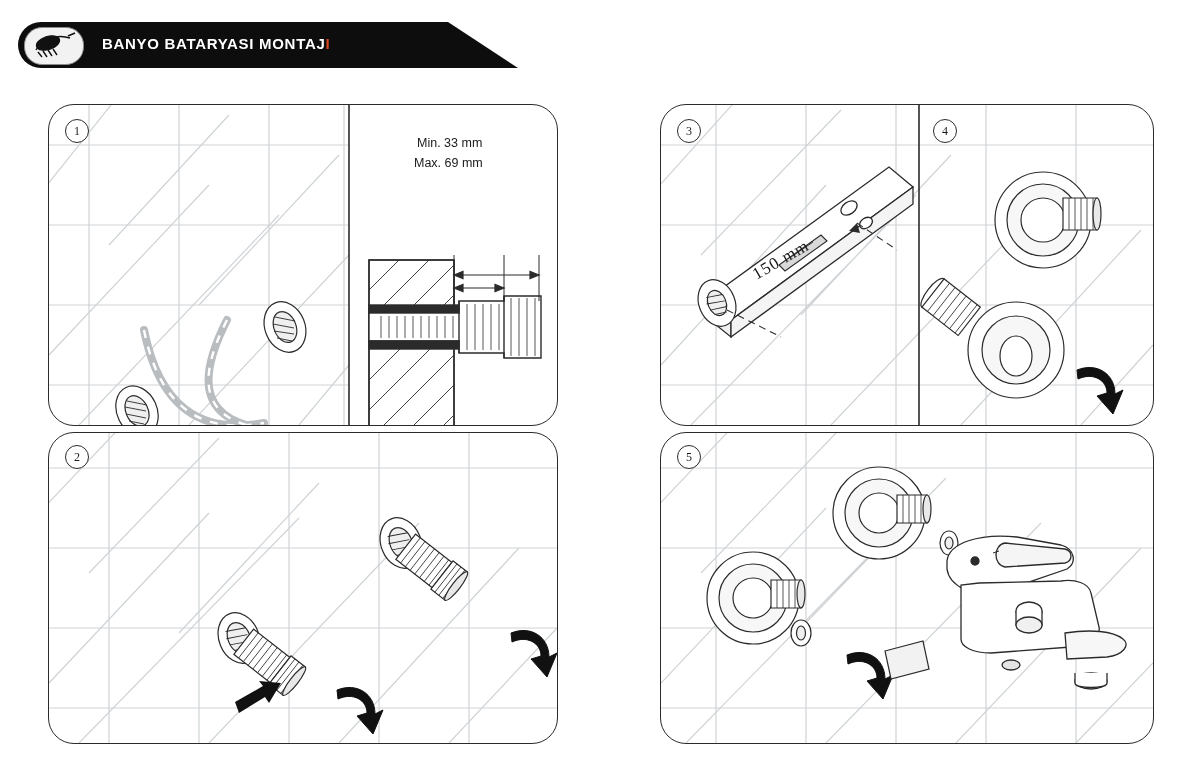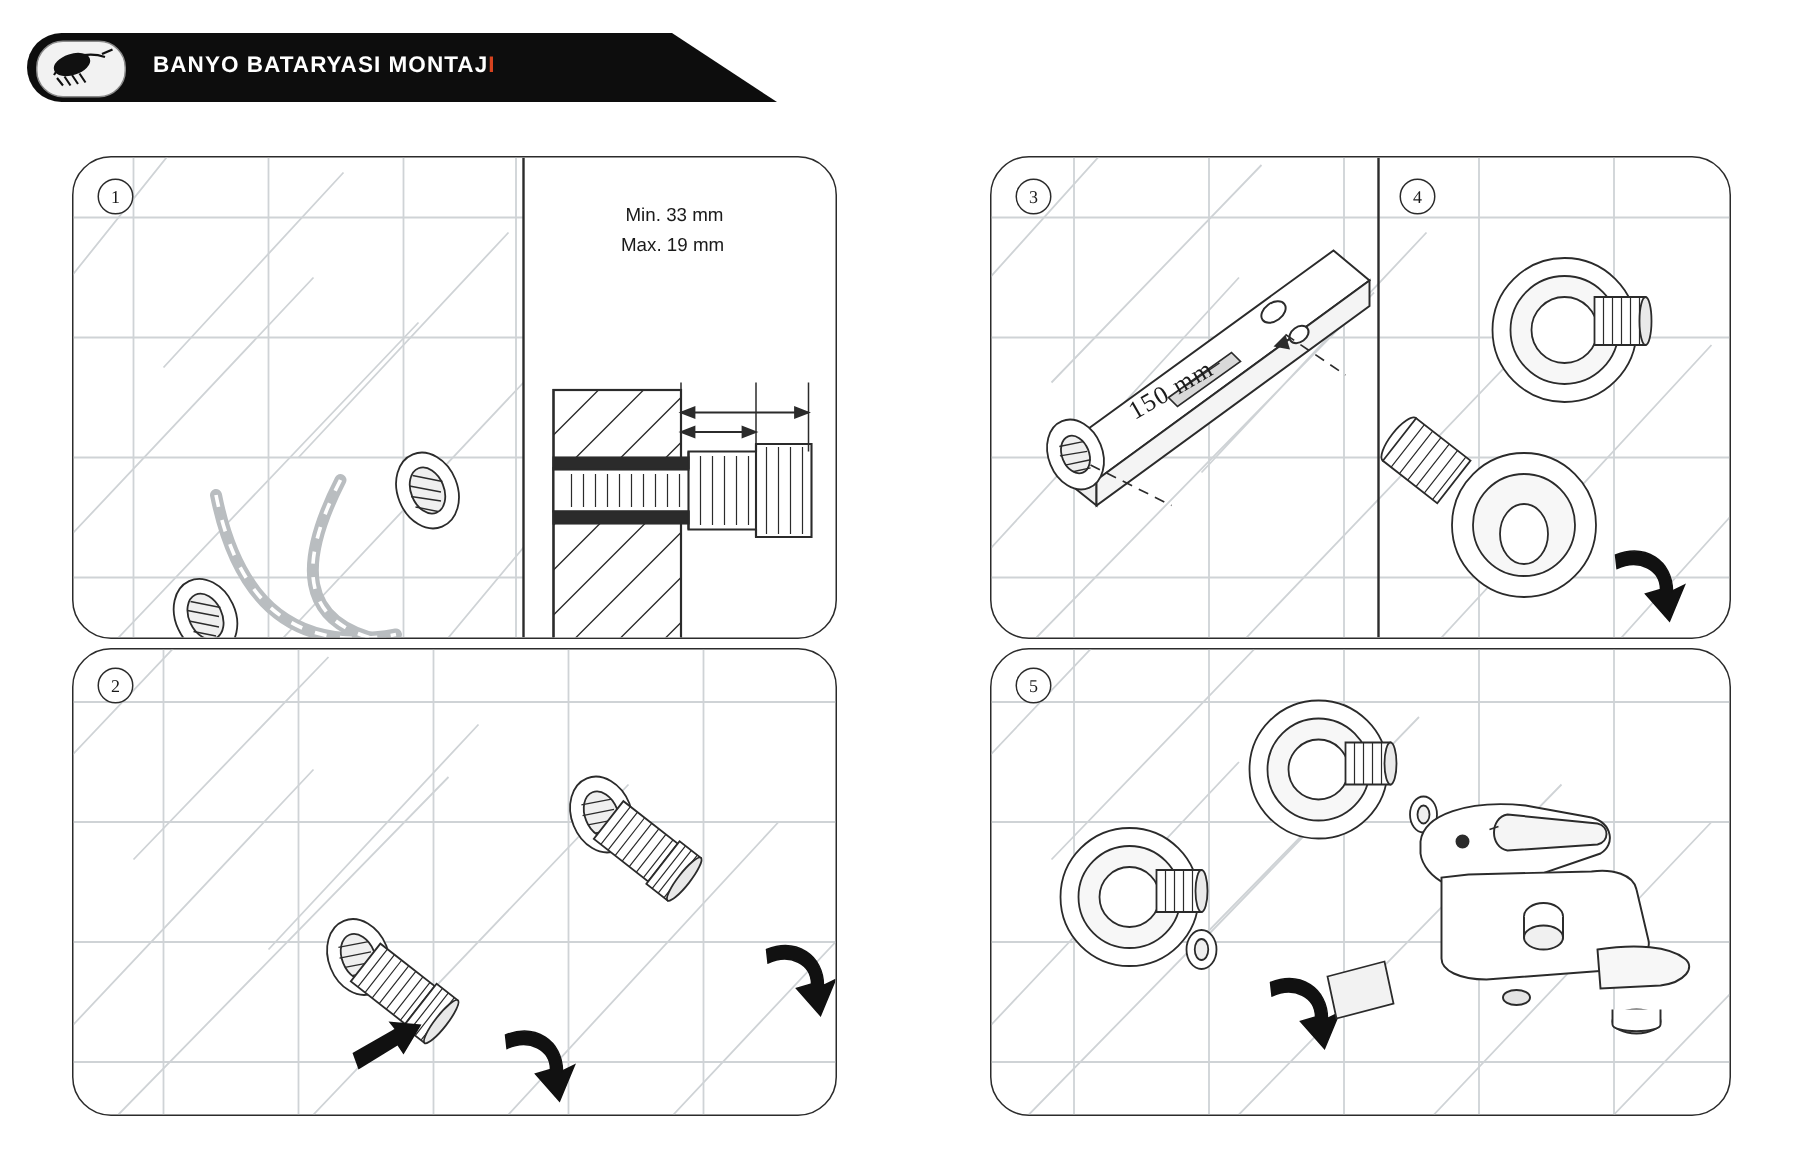--- a/index.html
+++ b/index.html
@@ -196,21 +196,21 @@
         <line x1="405" y1="183" x2="455" y2="183"></line>
         <polygon points="405,183 414,179.5 414,186.5"></polygon>
         <polygon points="455,183 446,179.5 446,186.5"></polygon>
         <line x1="490" y1="150" x2="490" y2="196" stroke-width="1"></line>
         <line x1="455" y1="150" x2="455" y2="196" stroke-width="1"></line>
         <line x1="405" y1="150" x2="405" y2="200" stroke-width="1"></line>
       </g>
     </svg>
     <div class="step-badge" style="left:16px; top:14px;">1</div>
     <div class="dim-label" style="left:368px; top:31px;">Min. 33 mm</div>
-    <div class="dim-label" style="left:365px; top:51px;">Max. 19 mm</div>
+    <div class="dim-label" style="left:365px; top:51px;">Max. 69 mm</div>
   </div>
 
   <div class="panel" id="panel-2">
     <svg class="svgfill" viewBox="0 0 508 310" preserveAspectRatio="none">
       <g stroke="#cfd3d6" stroke-width="1.2" fill="none">
         <path d="M0 35 L508 35 M0 115 L508 115 M0 195 L508 195 M0 275 L508 275"></path>
         <path d="M60 0 L60 310 M150 0 L150 310 M240 0 L240 310 M330 0 L330 310 M420 0 L420 310"></path>
         <path d="M-10 80 L80 -15 M40 140 L170 5 M130 200 L270 50 M0 250 L160 80 M30 310 L250 85 M160 310 L370 90 M290 310 L470 115 M400 310 L508 195"></path>
       </g>
 

